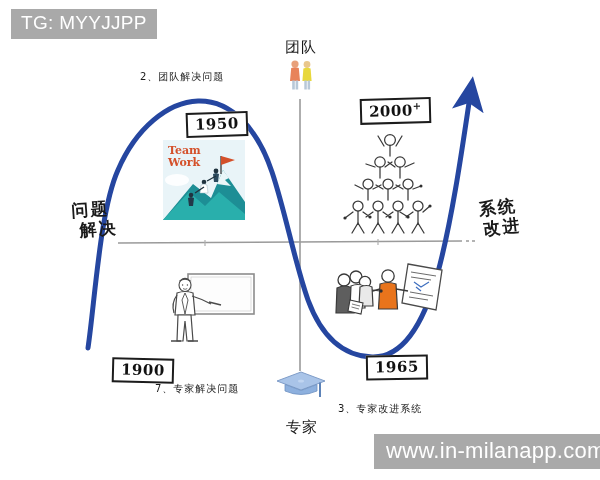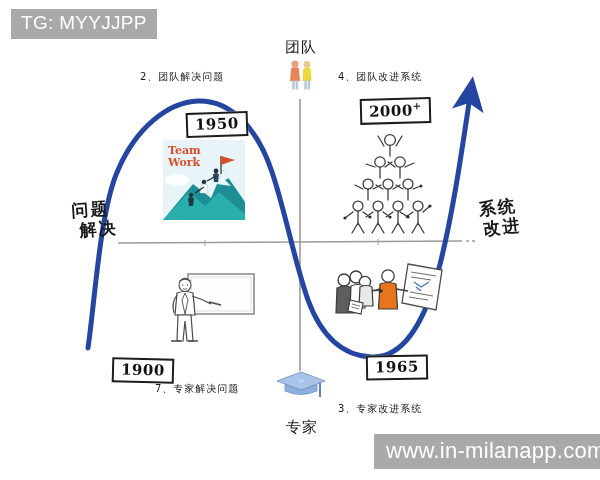--- a/index.html
+++ b/index.html
@@ -99,21 +99,20 @@
              C 286,214 294,260 308,300
              C 322,338 344,356 372,357
              C 400,358 422,330 438,272
              C 452,220 462,150 470,96" fill="none" stroke="#2546a0" stroke-width="5" stroke-linecap="round" stroke-linejoin="round" marker-end="url(#arrowhead)"></path>
   </svg>
 
   <div class="abs wm" id="wm-tl">TG: MYYJJPP</div>
   <div class="abs wm" id="wm-br">www.in-milanapp.com</div>
 
   <div class="abs hand lbl-num" id="lab2">2、团队解决问题</div>
-  <div class="abs hand lbl-num" id="lab4">4、团队改进系统</div>
   <div class="abs hand lbl-num" id="lab1">7、专家解决问题</div>
   <div class="abs hand lbl-num" id="lab3">3、专家改进系统</div>
 
   <div class="abs hand axis-hand" id="ylab">
     <span>问题</span>
     <span class="l2">解决</span>
   </div>
   <div class="abs hand axis-hand" id="rlab">
     <span>系统</span>
     <span class="l2">改进</span>

